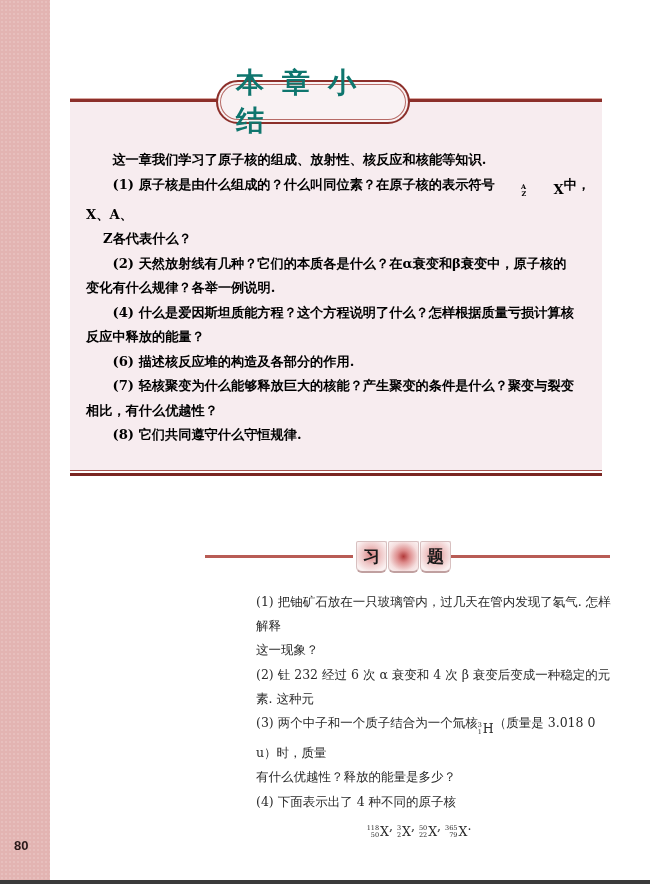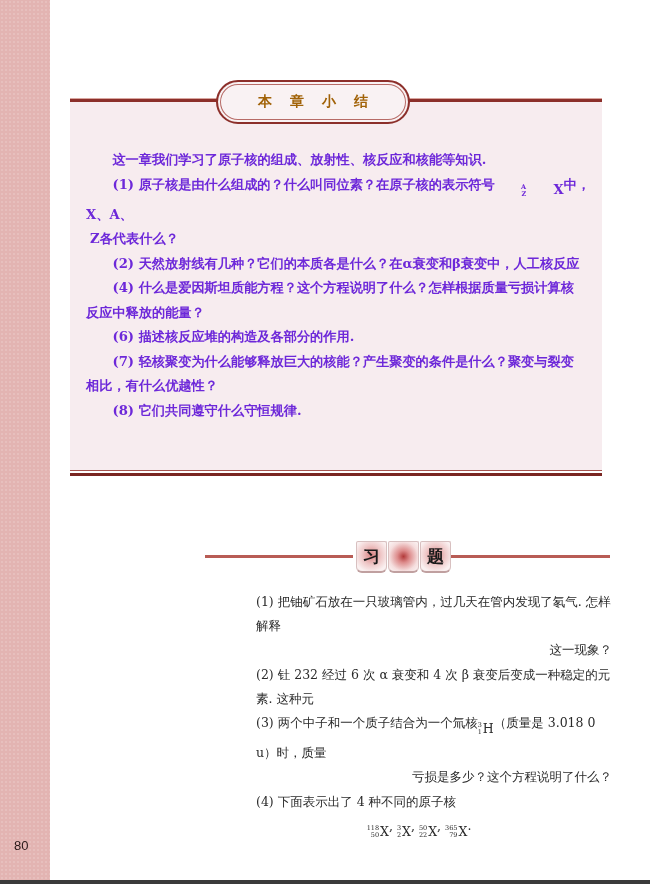--- a/index.html
+++ b/index.html
@@ -10,21 +10,21 @@
     color: #1a1a1a;
   }
   .sidebar {
     position: absolute; left: 0; top: 0; width: 50px; height: 884px;
     background: #e3b4b2;
     background-image: radial-gradient(rgba(255,255,255,0.15) 1px, transparent 1px);
     background-size: 4px 4px;
   }
   .page-number {
     position: absolute; left: 14px; top: 838px; width: 22px;
-    font-family: "Liberation Sans", sans-serif; font-size: 13px; color: #2a1a1a;
+    font-family: "Liberation Sans", sans-serif; font-size: 13px; color: #2a1a1a; font-weight: bold;
   }
   .bottom-rule {
     position: absolute; left: 0; top: 880px; width: 650px; height: 4px; background: #3a3a3a;
   }
 
   
   .summary-box {
     position: absolute; left: 70px; top: 100px; width: 532px; height: 370px;
     background: #f7ecef;
   }
@@ -36,25 +36,25 @@
   .header-rule.right { left: 402px; width: 200px; }
   .header-pill {
     position: absolute; left: 216px; top: 80px; width: 190px; height: 40px;
     border: 2px solid #8c2f2a; border-radius: 22px;
     background: #f9f2f3;
     box-shadow: inset 0 0 0 2px #f9f2f3, inset 0 0 0 3px #b76b66;
     display: flex; align-items: center; justify-content: center;
   }
   .header-title {
     font-family: Liberation Sans, sans-serif; font-weight: bold;
-    font-size: 14px; letter-spacing: 18px; margin-left: 18px; color: #a16207;
+    font-size: 28px; letter-spacing: 18px; margin-left: 18px; color: #0f766e;
   }
   .summary-text {
     position: absolute; left: 86px; top: 148px; width: 510px;
-    font-size: 13.2px; line-height: 24.5px; font-weight: bold; color: #6d28d9;
+    font-size: 13.2px; line-height: 24.5px; font-weight: bold; color: #000000;
   }
   .summary-text p { margin: 0; text-indent: 2em; }
   .box-bottom-1 { position: absolute; left: 70px; top: 470px; width: 532px; height: 1px; background: #a65450; }
   .box-bottom-2 { position: absolute; left: 70px; top: 473px; width: 532px; height: 3px; background: #7a2622; }
 
   
   .ex-rule { position: absolute; top: 555px; height: 3px; background: #b85c55; }
   .ex-rule.left { left: 205px; width: 148px; }
   .ex-rule.right { left: 446px; width: 164px; }
   .ex-tiles { position: absolute; left: 356px; top: 541px; display: flex; }
@@ -70,21 +70,21 @@
 
   .exercise-text {
     position: absolute; left: 256px; top: 590px; width: 356px;
     font-size: 12.5px; line-height: 24.2px; color: #2a2a2a;
   }
   .exercise-text p { margin: 0; text-indent: 0; }
   .blank { display: inline-block; width: 56px; border-bottom: 1px solid #333; height: 12px; vertical-align: baseline; }
   .iso-line { text-align: center; padding-right: 30px; }
   .nuc { display: inline-flex; align-items: center; }
   .nuc .sc { display: inline-flex; flex-direction: column; font-size: 6.5px; line-height: 7px; text-align: right; margin-right: 1px; }
-  .hang { margin-left: -22px; text-align: right; }
+  .hang { margin-left: -22px; }
   .cont { margin-left: -22px; }
 </style>
 </head>
 <body>
 
 <div class="sidebar"></div>
 <div class="page-number">80</div>
 <div class="bottom-rule"></div>
 
 <div class="summary-box"></div>
@@ -98,22 +98,23 @@
   <p>这一章我们学习了原子核的组成、放射性、核反应和核能等知识.</p>
   <p>
     <span>(1)</span> <span>原子核是由什么组成的？什么叫同位素？在原子核的表示符号</span><span class="nuc">
         <span class="sc">
           <span>A</span>
           <span>Z</span>
         </span>
         <span>X</span>
       </span><span>中，X、A、</span>
   </p>
-  <p class="cont" style="text-indent:0;margin-left:4px">Z各代表什么？</p>
-  <p><span>(2)</span> <span>天然放射线有几种？它们的本质各是什么？在α衰变和β衰变中，人工核反应</span></p>
+  <p class="cont" style="text-indent:0;margin-left:17px">Z各代表什么？</p>
+  <p><span>(2)</span> <span>天然放射线有几种？它们的本质各是什么？在α衰变和β衰变中，原子核的</span></p>
+  <p style="text-indent:0">变化有什么规律？各举一例说明.</p>
   <p><span>(4)</span> <span>什么是爱因斯坦质能方程？这个方程说明了什么？怎样根据质量亏损计算核</span></p>
   <p style="text-indent:0">反应中释放的能量？</p>
   <p><span>(6)</span> <span>描述核反应堆的构造及各部分的作用.</span></p>
   <p><span>(7)</span> <span>轻核聚变为什么能够释放巨大的核能？产生聚变的条件是什么？聚变与裂变</span></p>
   <p style="text-indent:0">相比，有什么优越性？</p>
   <p><span>(8)</span> <span>它们共同遵守什么守恒规律.</span></p>
 </div>
 <div class="box-bottom-1"></div>
 <div class="box-bottom-2"></div>
 
@@ -133,21 +134,21 @@
 
   <p>
     <span>(3)</span> <span>两个中子和一个质子结合为一个氚核</span><span class="nuc">
         <span class="sc">
           <span>3</span>
           <span>1</span>
         </span>
         <span>H</span>
       </span><span>（质量是 3.018 0 u）时，质量</span>
   </p>
-  <p class="hang">亏损是多少？这个方程说明了什么？</p>
+  <p class="hang">有什么优越性？释放的能量是多少？</p>
 
   <p><span>(4)</span> <span>下面表示出了 4 种不同的原子核</span></p>
   <p class="iso-line">
     <span class="nuc">
         <span class="sc">
           <span>118</span>
           <span>50</span>
         </span>
         <span>X</span>
       </span>,

